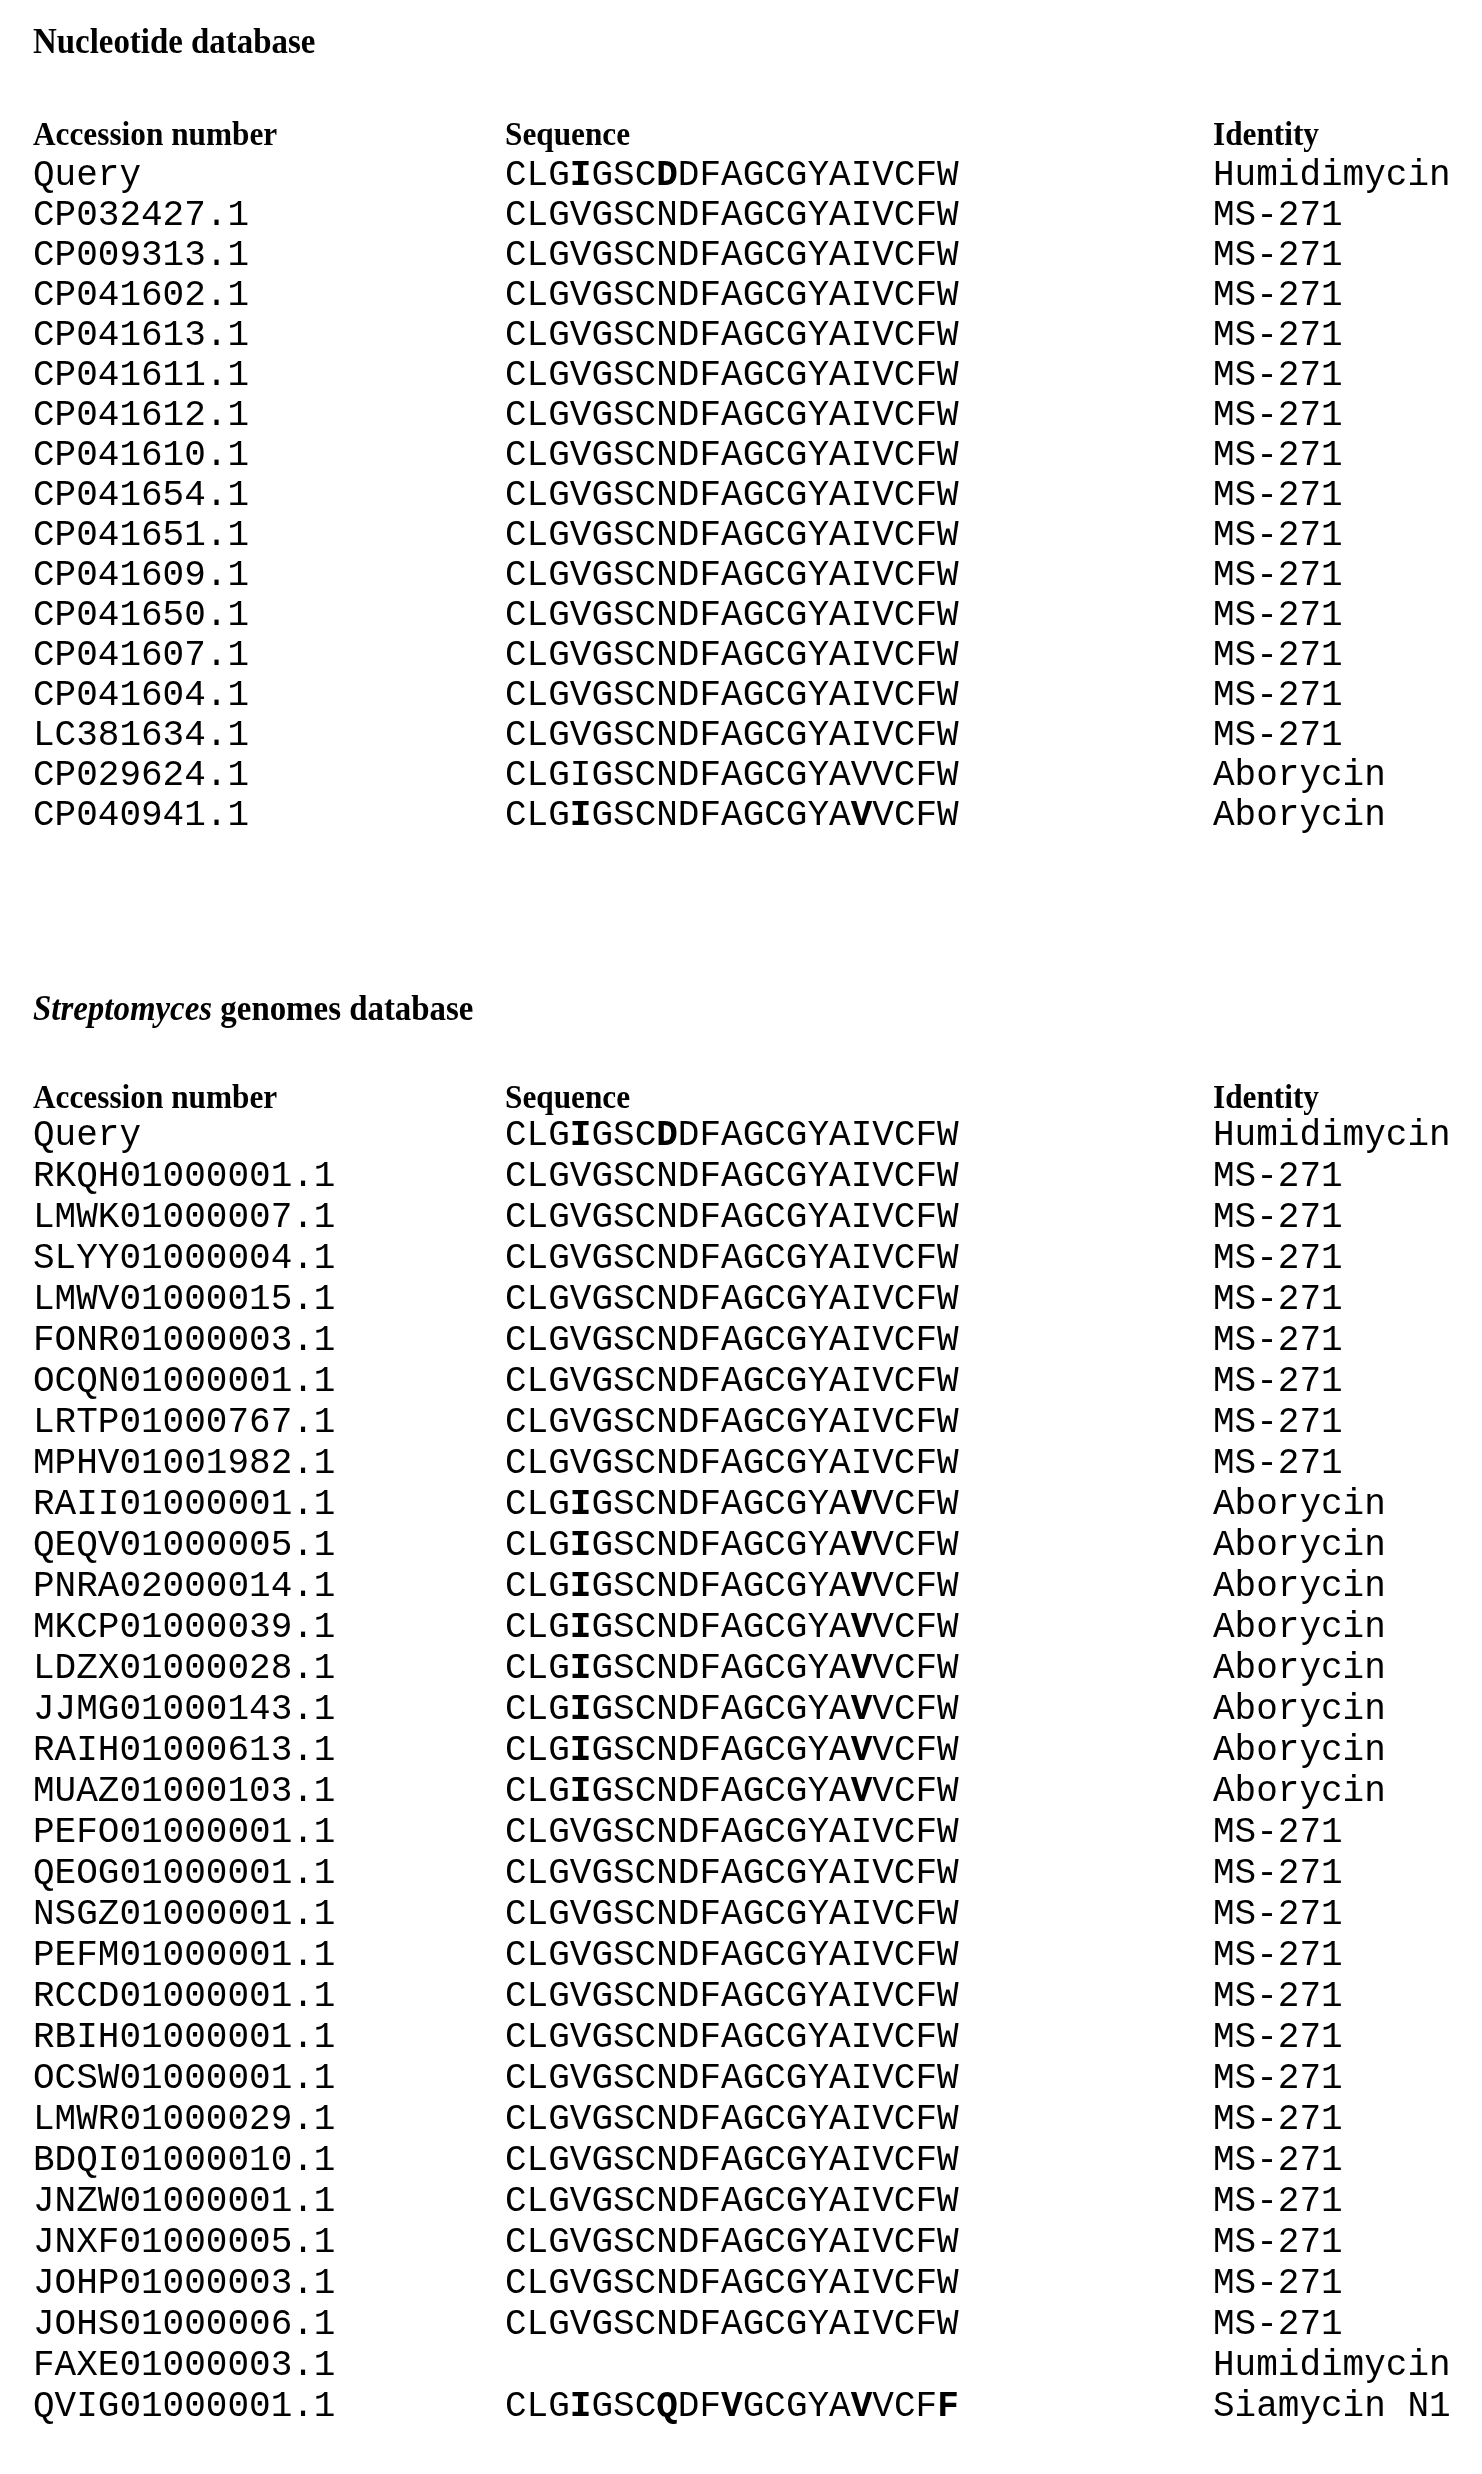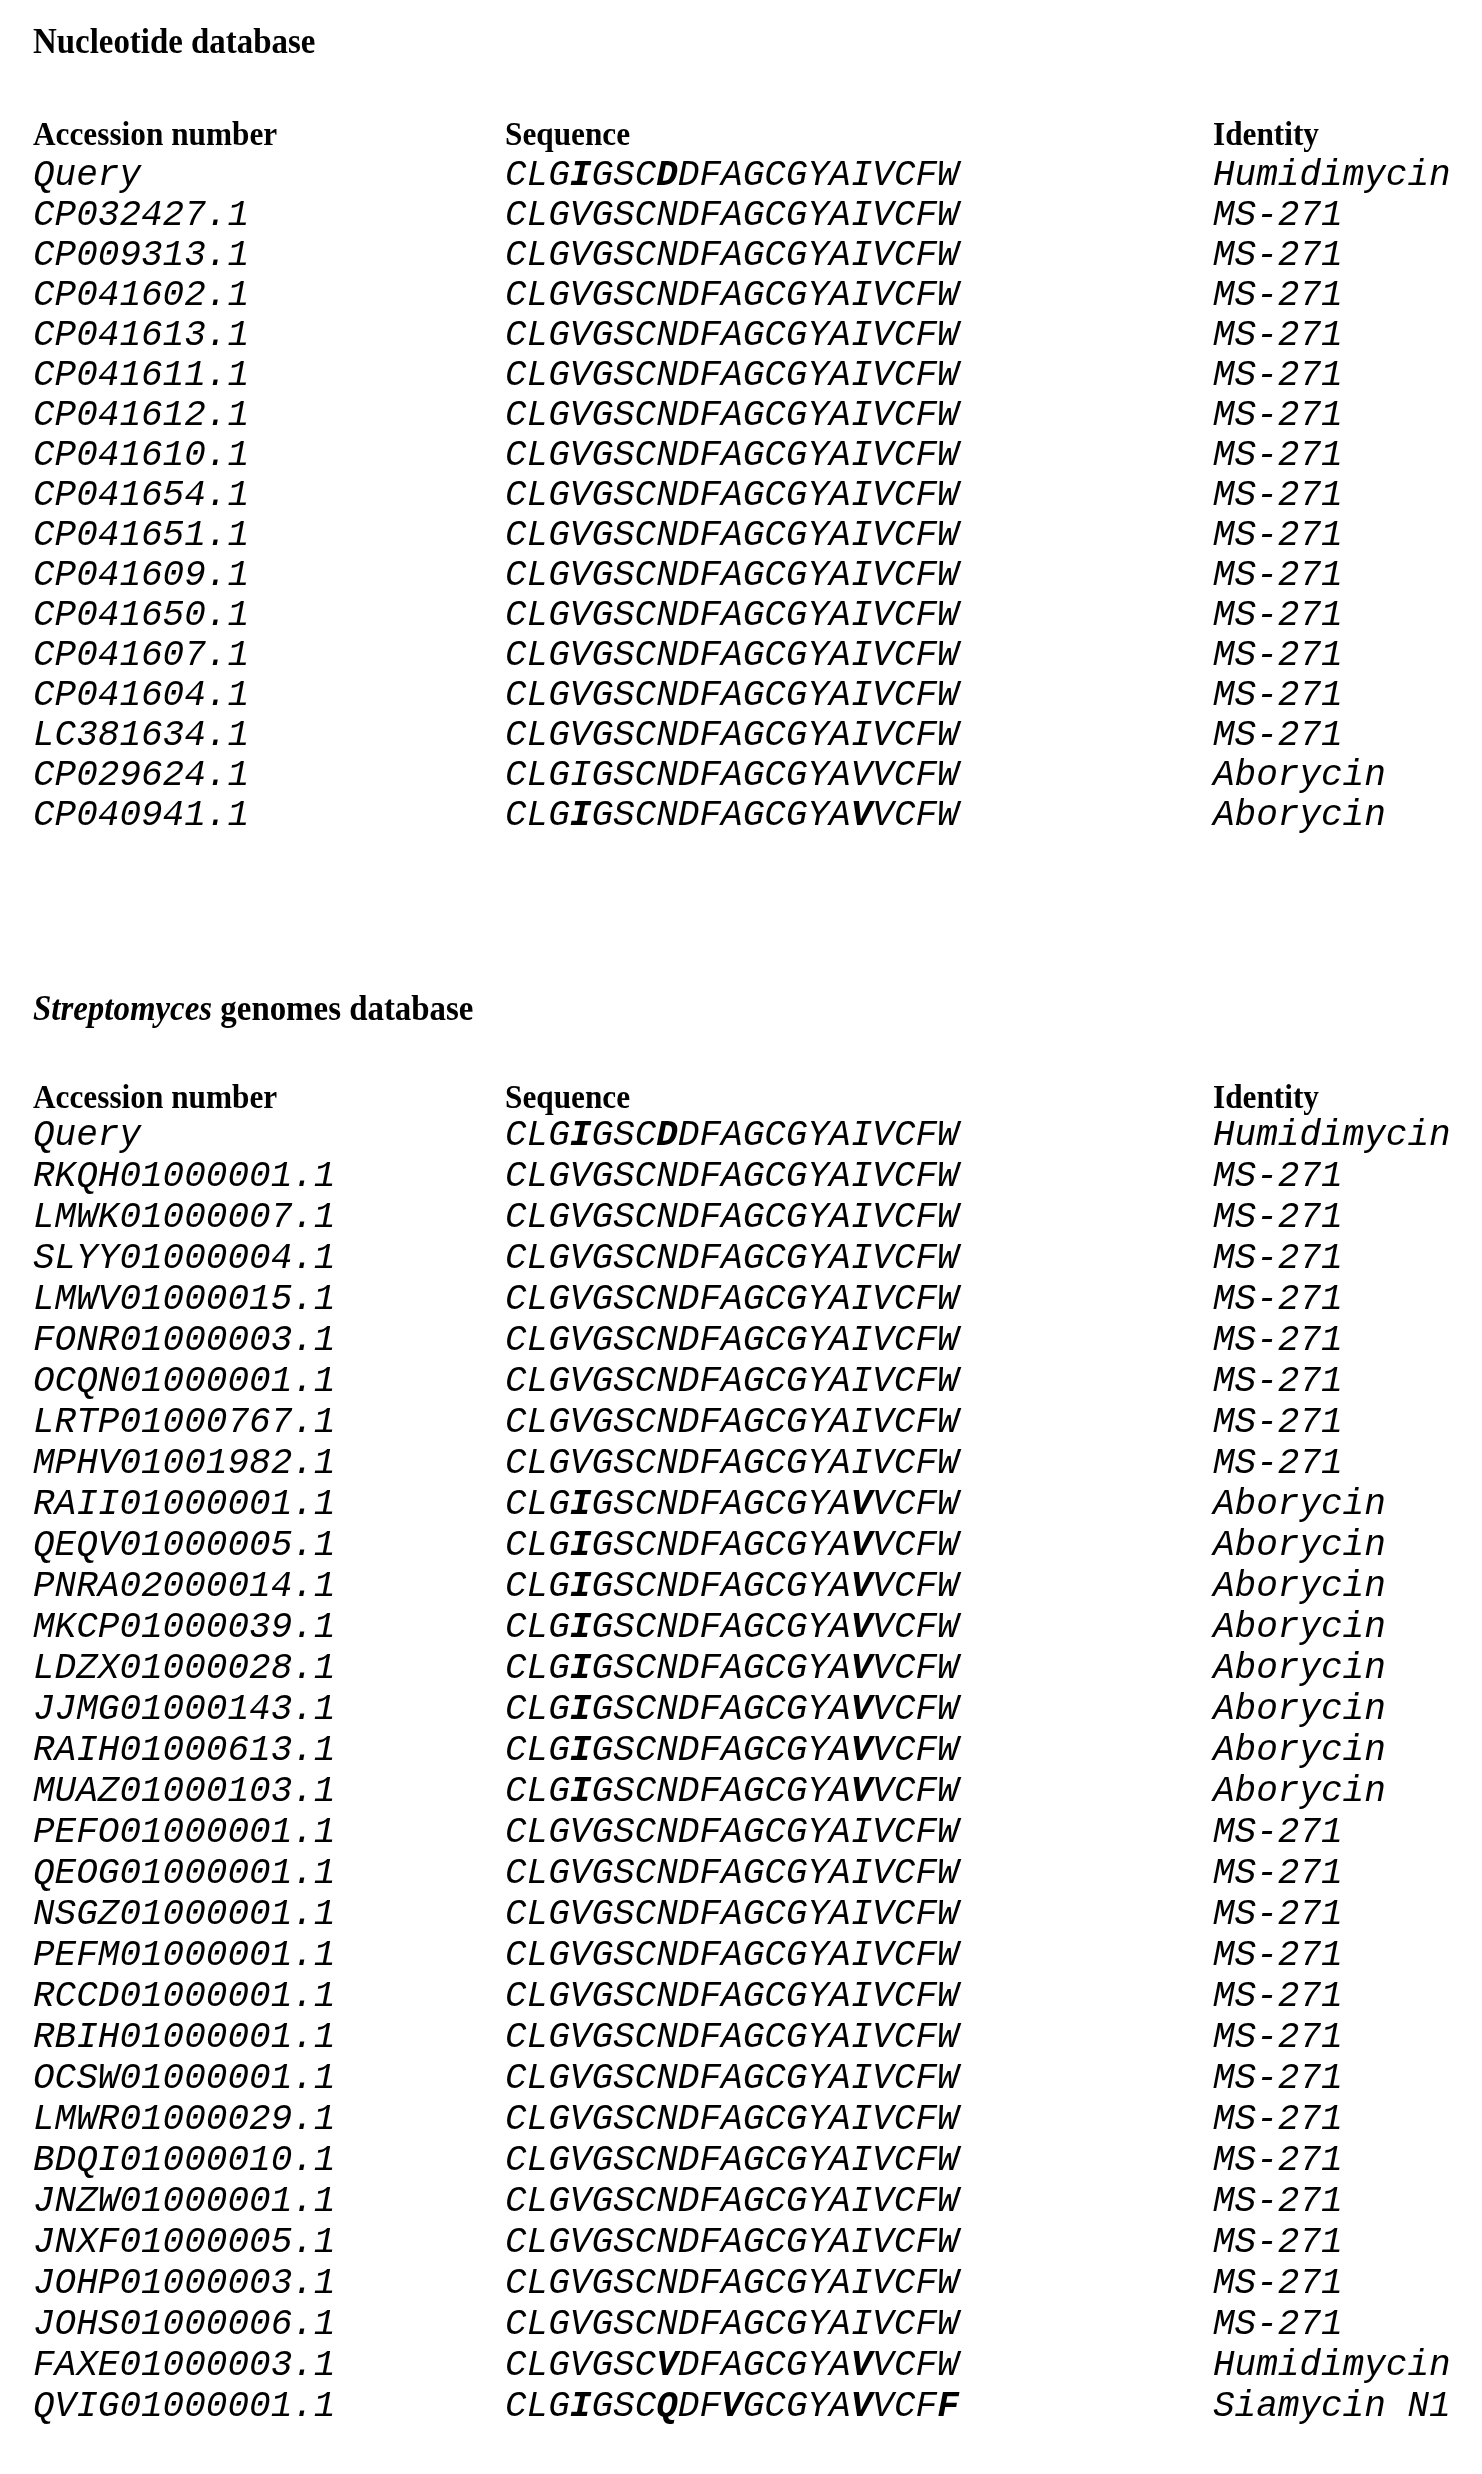--- a/index.html
+++ b/index.html
@@ -54,21 +54,20 @@
   }
   .rows {
     position: absolute;
     left: 0;
     width: 1482px;
   }
   .row {
     position: relative;
     height: 40px;
     width: 1304px;
-    font-style: italic;
   }
   .rows.s2 .row { height: 41px; }
   .cell {
     position: absolute;
     top: 0;
     font-family: "Liberation Mono", "DejaVu Sans Mono", monospace;
     font-size: 36px;
     line-height: 41px;
     white-space: pre;
   }
@@ -335,21 +334,20 @@
         <span class="cell col-seq seq"><span>CLGVGSCNDFAGCGYAIVCFW</span></span>
         <span class="cell col-id">MS-271</span>
       </div>
       <div class="row">
         <span class="cell col-acc">JOHS01000006.1</span>
         <span class="cell col-seq seq"><span>CLGVGSCNDFAGCGYAIVCFW</span></span>
         <span class="cell col-id">MS-271</span>
       </div>
       <div class="row">
         <span class="cell col-acc">FAXE01000003.1</span>
-        <span class="cell col-seq seq"><span>CLGVGSC</span><b>V</b><span>DFAGCGYA</span><b>V</b><span>VCFW</span></span>
         <span class="cell col-id">Humidimycin</span>
       </div>
       <div class="row">
         <span class="cell col-acc">QVIG01000001.1</span>
         <span class="cell col-seq seq"><span>CLG</span><b>I</b><span>GSC</span><b>Q</b><span>DF</span><b>V</b><span>GCGYA</span><b>V</b><span>VCF</span><b>F</b></span>
         <span class="cell col-id">Siamycin N1</span>
       </div>
     </div>
 </div>
 

